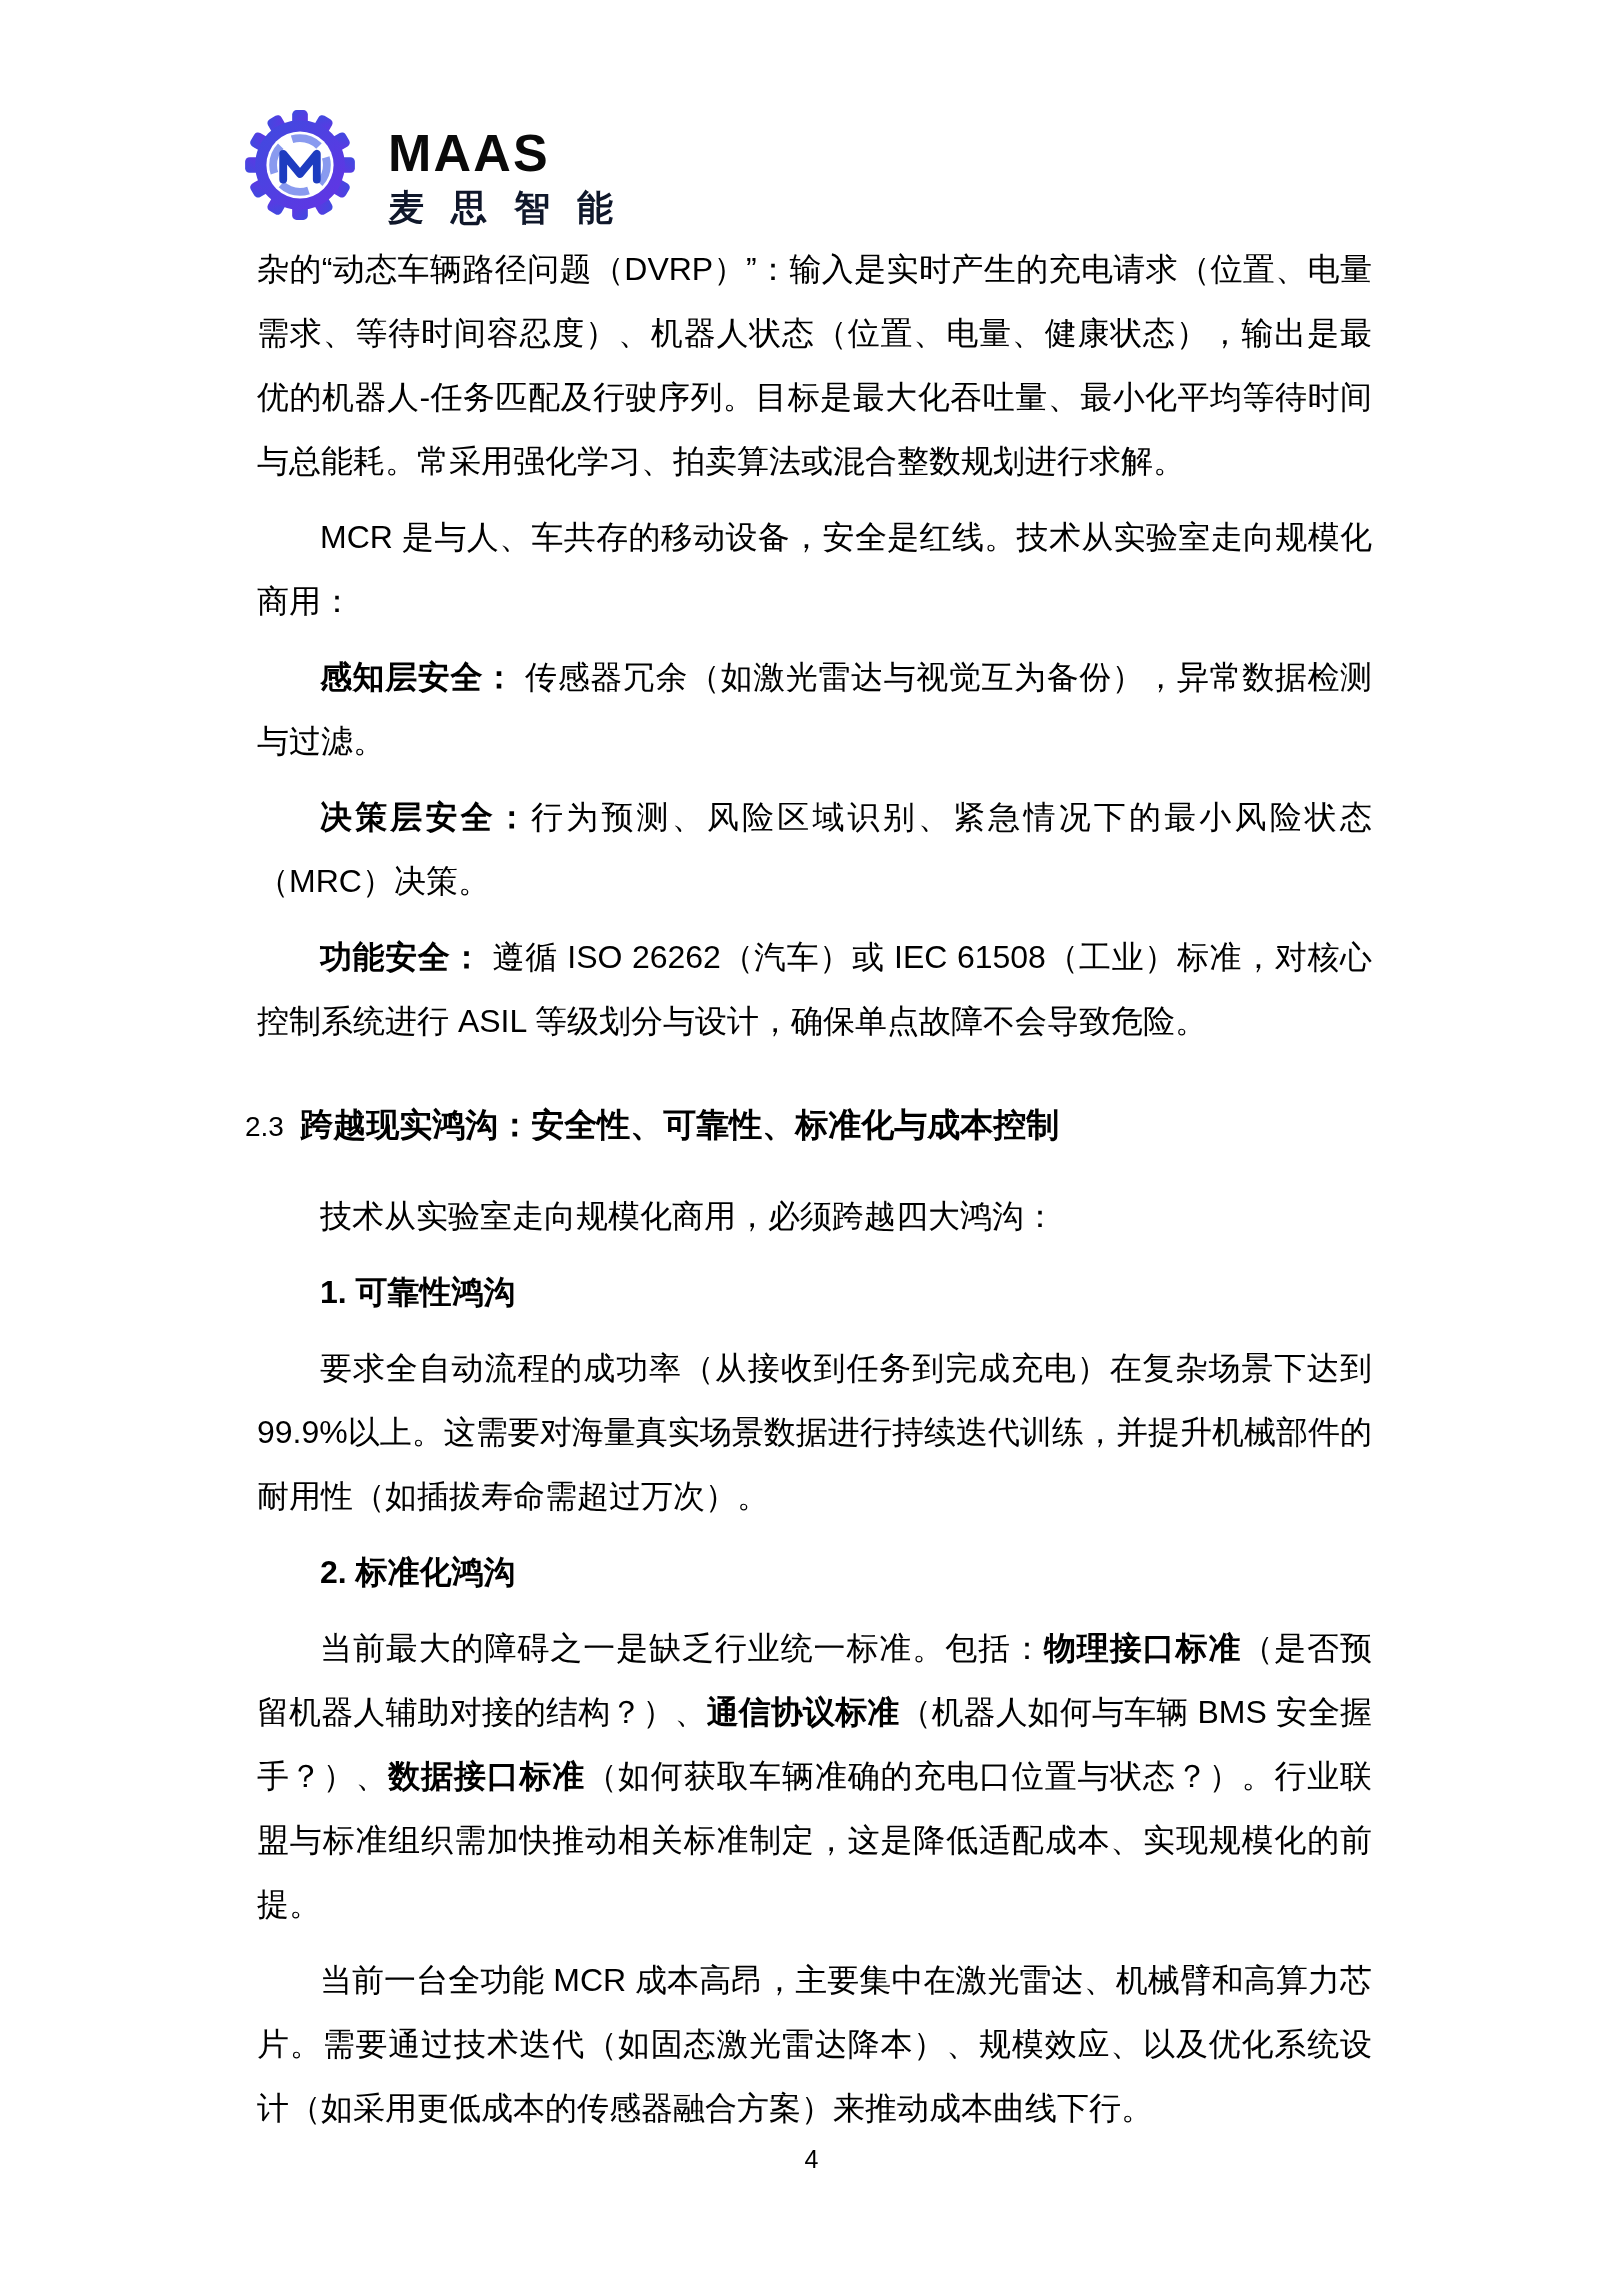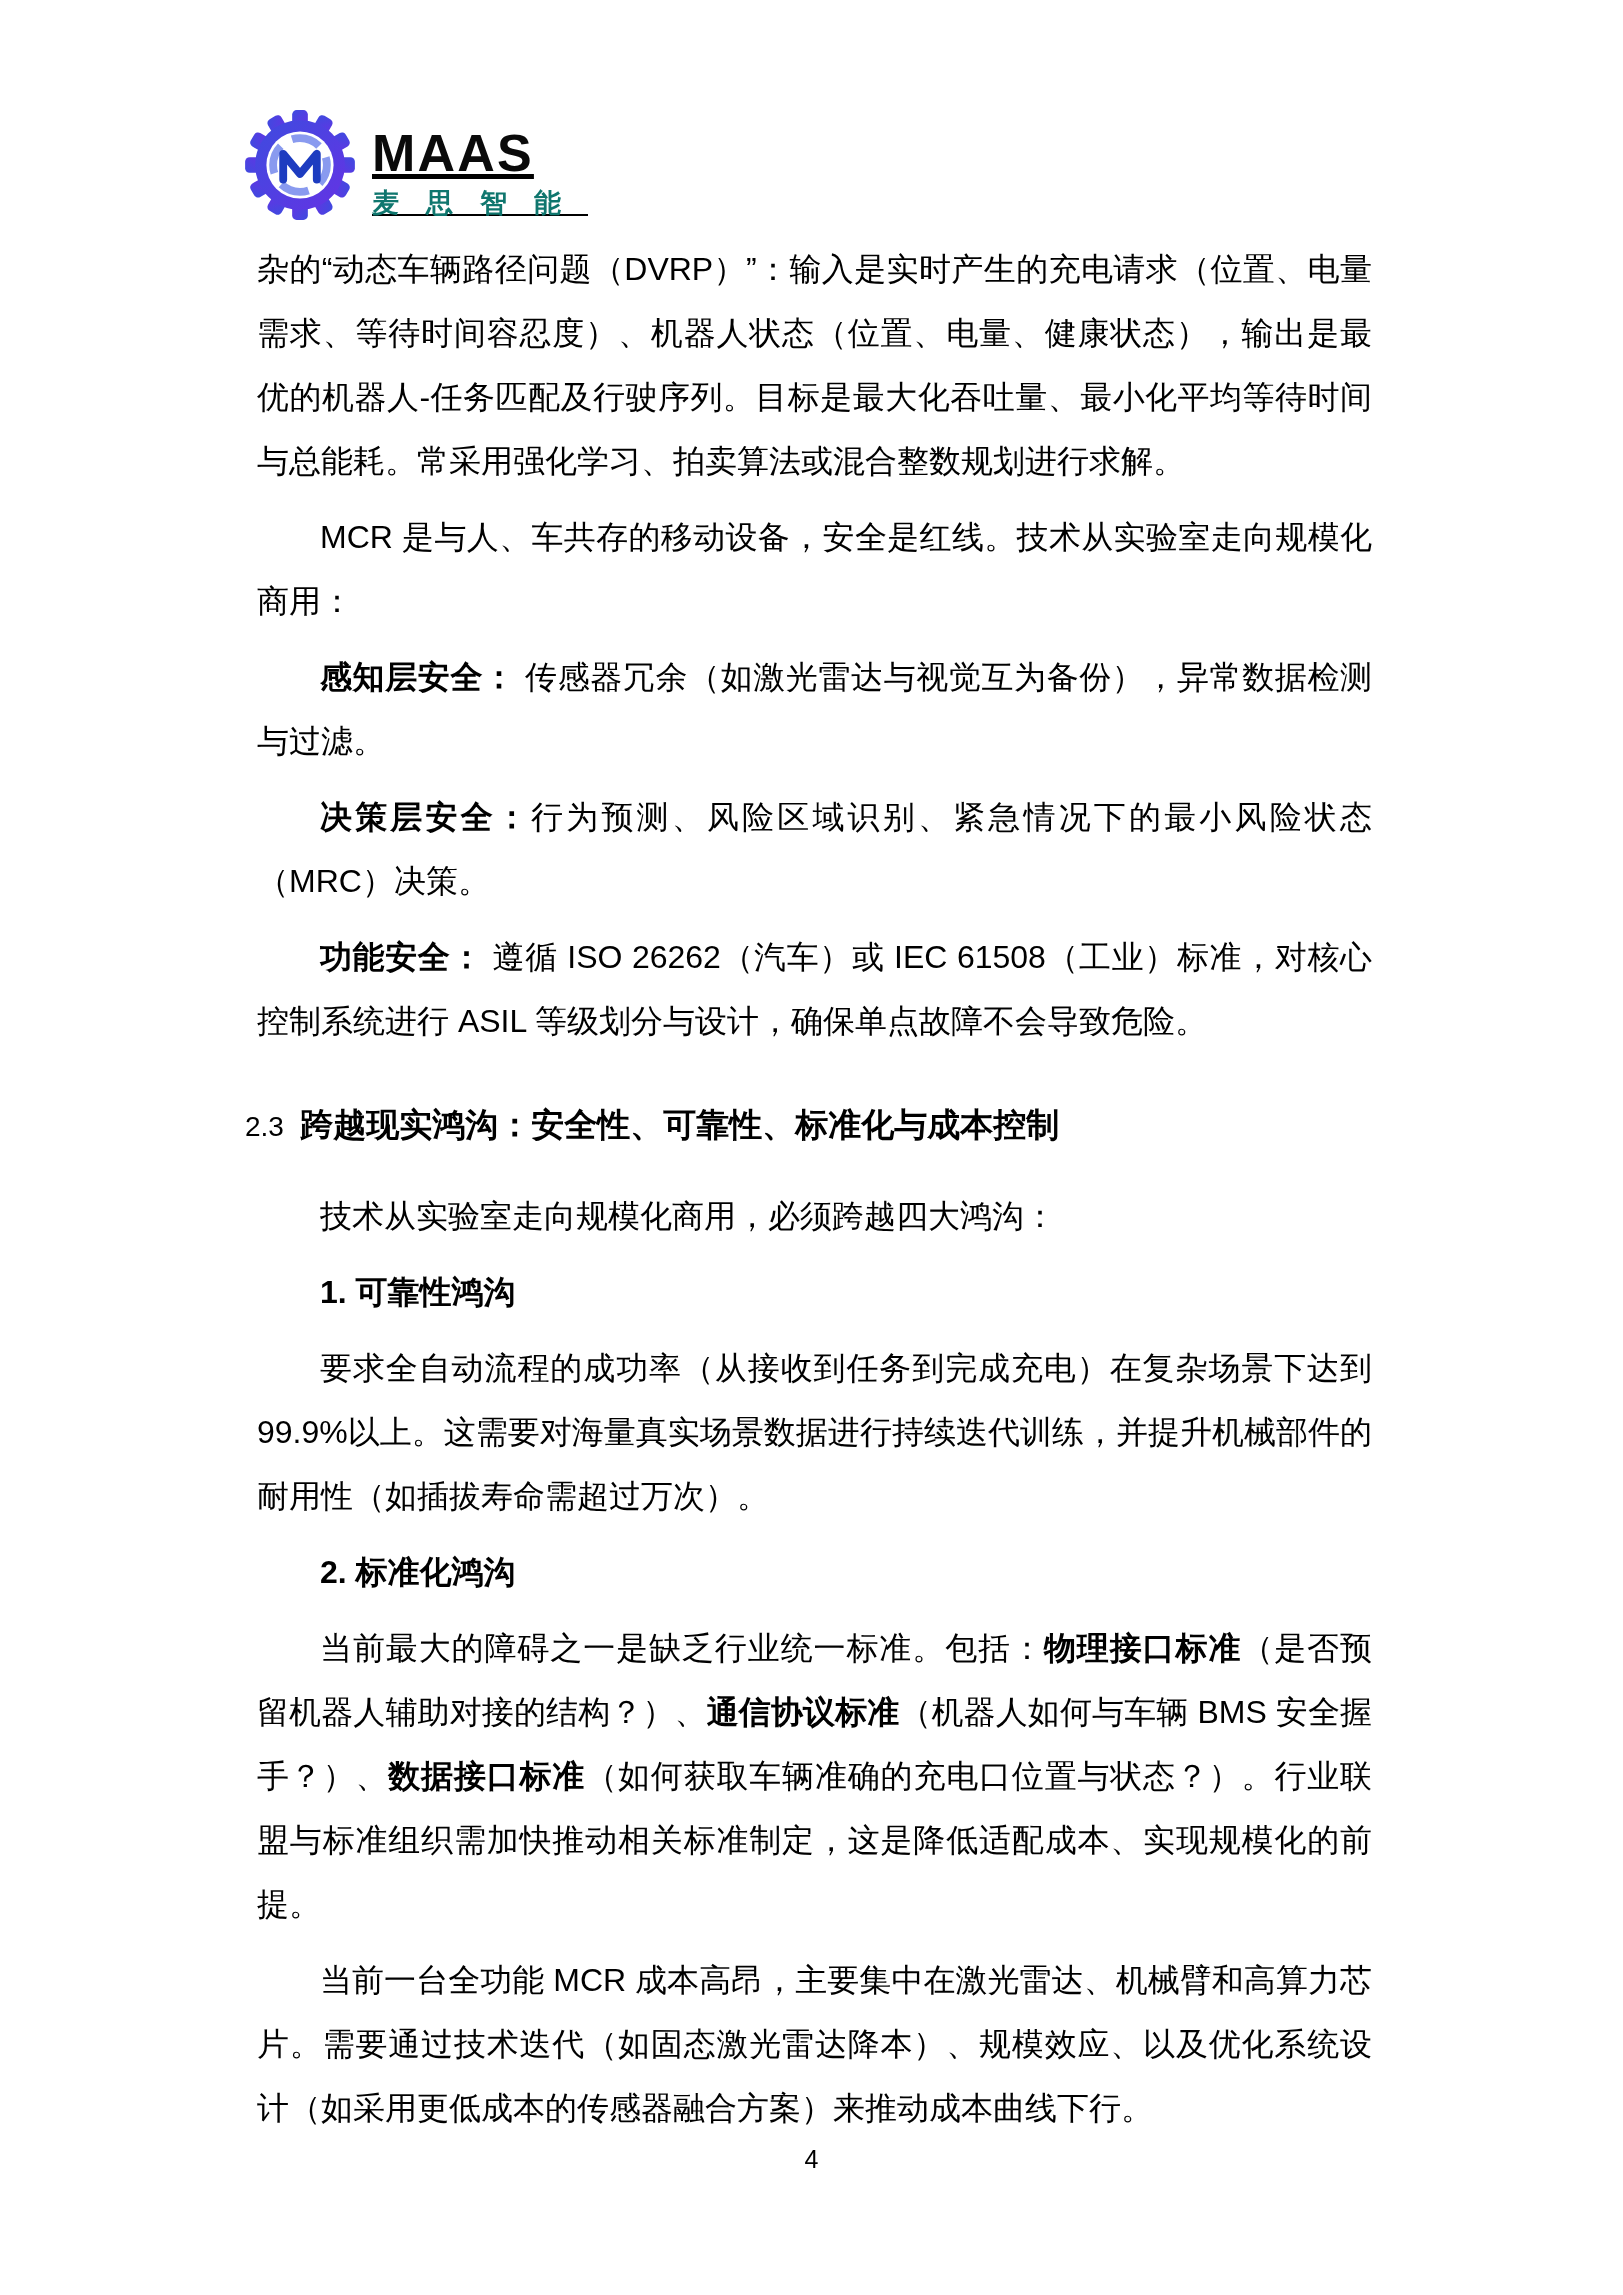--- a/index.html
+++ b/index.html
@@ -7,29 +7,29 @@
     position:relative;
     width:1623px;height:2295px;
     background:#ffffff;
     font-family:"Liberation Sans","DejaVu Sans",sans-serif;
     color:#000;
     overflow:hidden;
   }
   
   .logo{position:absolute;left:244px;top:109px;display:flex;align-items:flex-start;}
   .logo-gear{width:112px;height:112px;flex:0 0 auto;}
-  .logo-text{margin-left:16px;padding-top:17.5px;text-decoration:underline;}
+  .logo-text{margin-left:32px;padding-top:17.5px;}
   .brand{
     font-size:52px;font-weight:900;line-height:1;
     letter-spacing:2.2px;color:#0a0a0a;
     font-family:"Liberation Sans","DejaVu Sans",sans-serif;
   }
   .brand-cn{
-    margin-top:11px;font-size:27px;font-weight:600;line-height:1;
-    letter-spacing:27px;white-space:nowrap;color:#0f766e;
+    margin-top:11px;font-size:36px;font-weight:600;line-height:1;
+    letter-spacing:27px;white-space:nowrap;color:#0f172a;
   }
   
   .doc{
     position:absolute;left:245px;top:225px;width:1139px;
     font-size:32px;line-height:64px;
     text-align:justify;text-justify:inter-ideograph;
   }
   .doc p{margin:12px;text-indent:63px;}
   .doc p.flush{text-indent:0;}
   .doc b{font-weight:700;}

